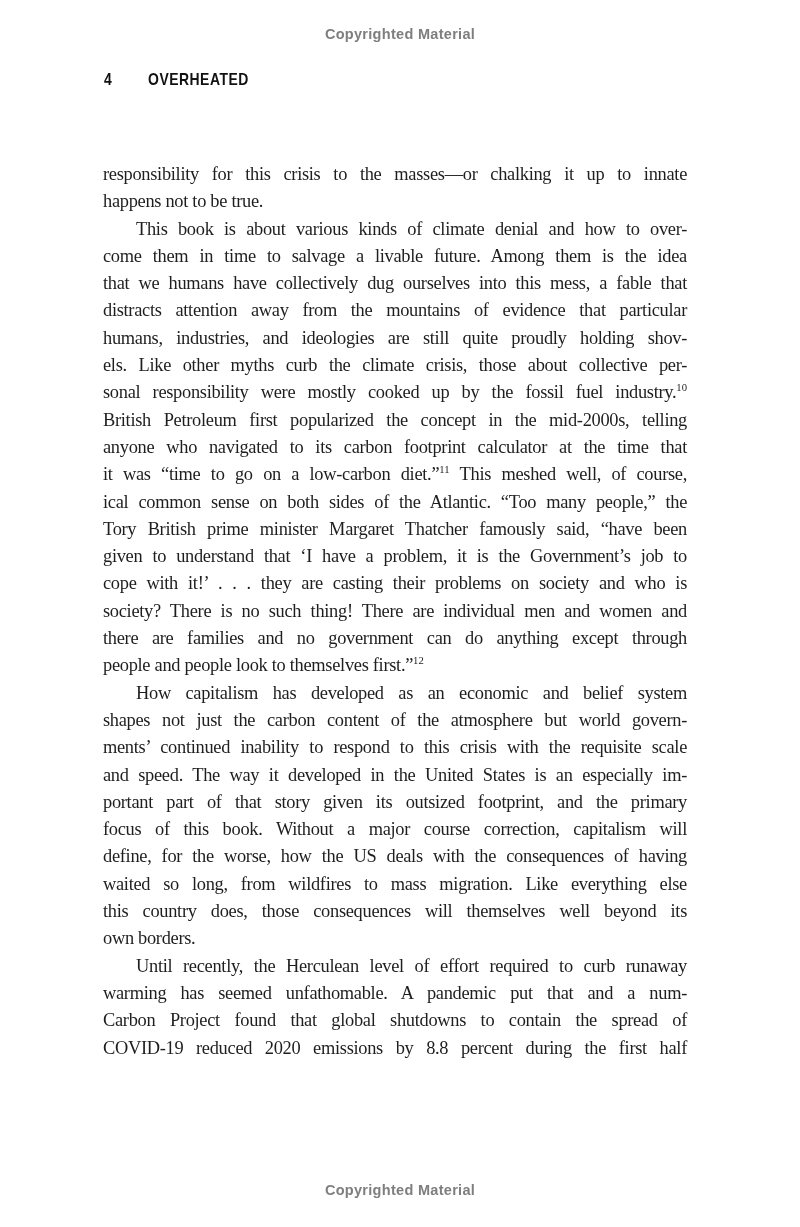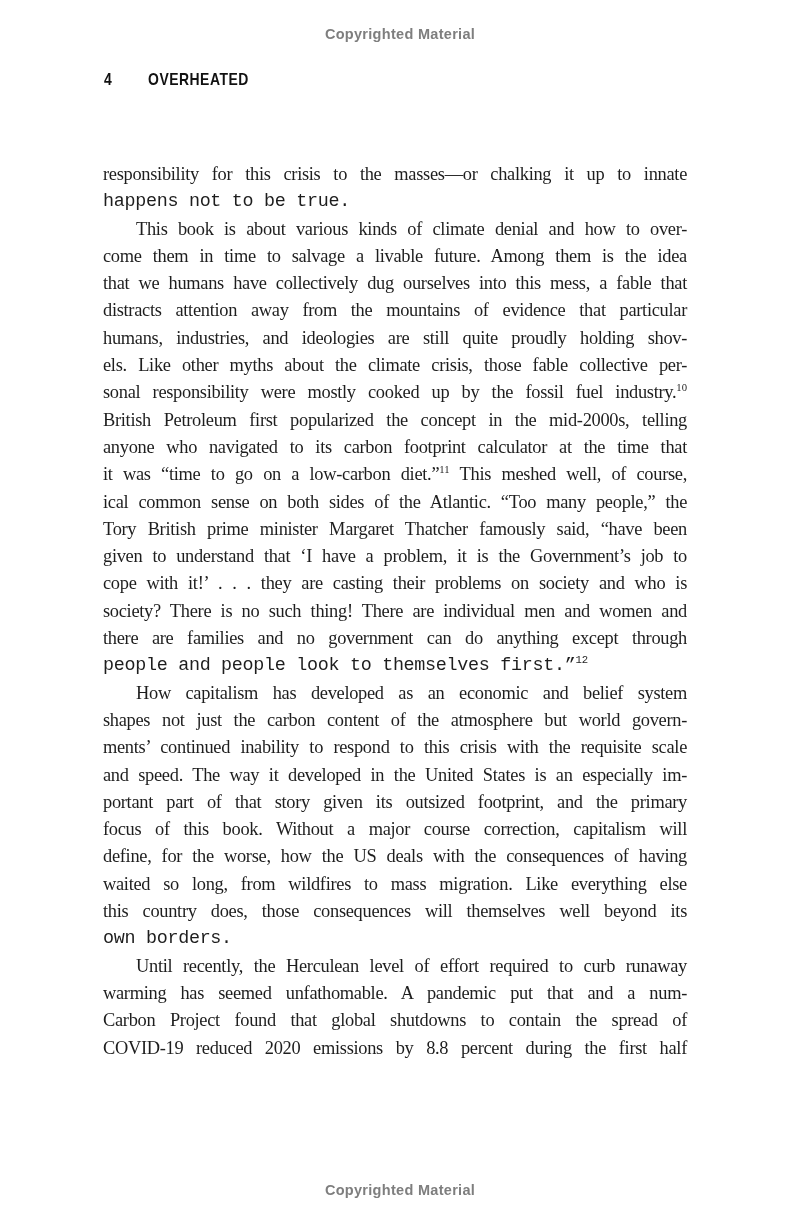--- a/index.html
+++ b/index.html
@@ -64,21 +64,20 @@
     line-height: 27.3px;
     text-align: justify;
     text-align-last: justify;
     white-space: nowrap;
     word-spacing: -2.2px;
   }
   .line.rag {
     text-align: left;
     text-align-last: left;
     word-spacing: 0;
-    font-family: Liberation Mono, monospace;
   }
   .line.indent { padding-left: 33px; }
   sup.fn {
     font-size: 0.58em;
     position: relative;
     top: -0.05em;
     vertical-align: super;
     line-height: 0;
     letter-spacing: 0;
   }
@@ -97,21 +96,21 @@
     <div class="para">
       <div class="line"><span class="seg">responsibility for this crisis to the masses—or chalking it up to innate</span></div>
       <div class="line rag"><span class="seg">happens not to be true.</span></div>
     </div>
     <div class="para">
       <div class="line indent"><span class="seg">This book is about various kinds of climate denial and how to over-</span></div>
       <div class="line"><span class="seg">come them in time to salvage a livable future. Among them is the idea</span></div>
       <div class="line"><span class="seg">that we humans have collectively dug ourselves into this mess, a fable that</span></div>
       <div class="line"><span class="seg">distracts attention away from the mountains of evidence that particular</span></div>
       <div class="line"><span class="seg">humans, industries, and ideologies are still quite proudly holding shov-</span></div>
-      <div class="line"><span class="seg">els. Like other myths about the climate crisis, those fable collective per-</span></div>
+      <div class="line"><span class="seg">els. Like other myths curb the climate crisis, those about collective per-</span></div>
       <div class="line"><span class="seg">sonal responsibility were mostly cooked up by the fossil fuel industry.</span><sup class="fn">10</sup></div>
       <div class="line"><span class="seg">British Petroleum first popularized the concept in the mid-2000s, telling</span></div>
       <div class="line"><span class="seg">anyone who navigated to its carbon footprint calculator at the time that</span></div>
       <div class="line"><span class="seg">it was “time to go on a low-carbon diet.”</span><sup class="fn">11</sup><span class="seg"> This meshed well, of course,</span></div>
       <div class="line"><span class="seg">ical common sense on both sides of the Atlantic. “Too many people,” the</span></div>
       <div class="line"><span class="seg">Tory British prime minister Margaret Thatcher famously said, “have been</span></div>
       <div class="line"><span class="seg">given to understand that ‘I have a problem, it is the Government’s job to</span></div>
       <div class="line"><span class="seg">cope with it!’ . . . they are casting their problems on society and who is</span></div>
       <div class="line"><span class="seg">society? There is no such thing! There are individual men and women and</span></div>
       <div class="line"><span class="seg">there are families and no government can do anything except through</span></div>

